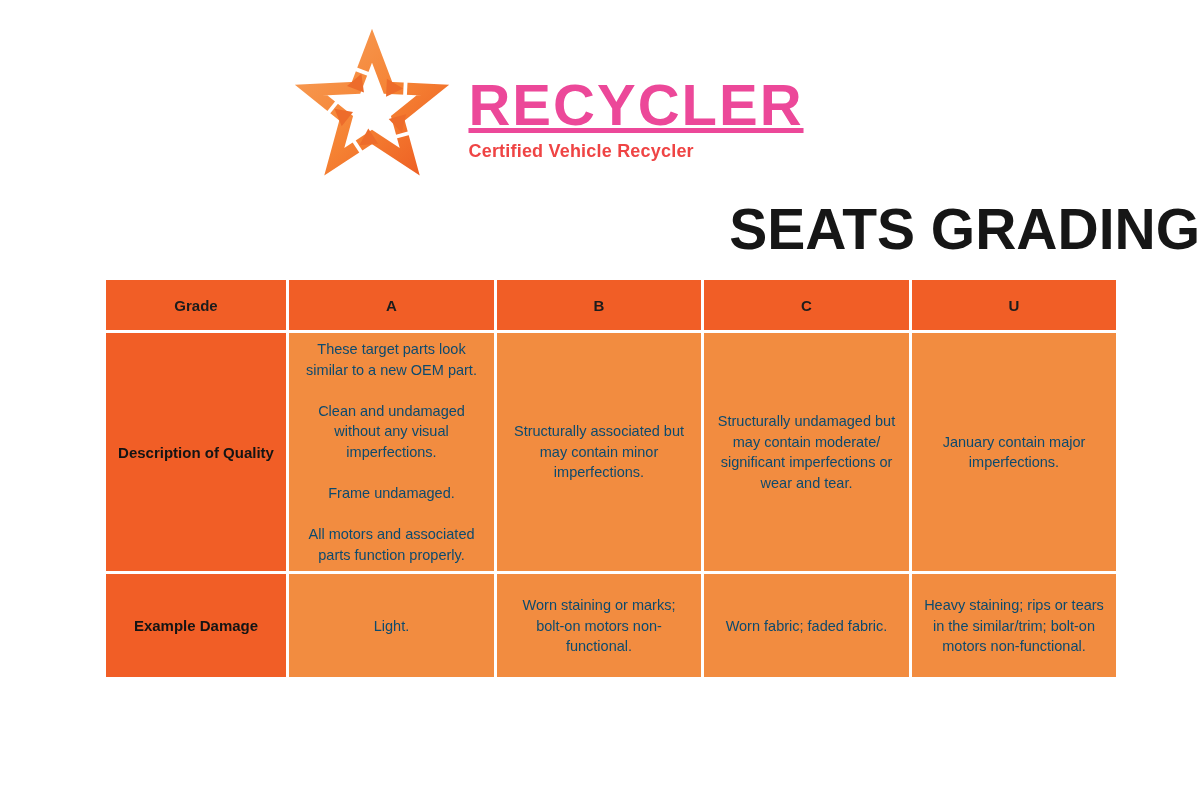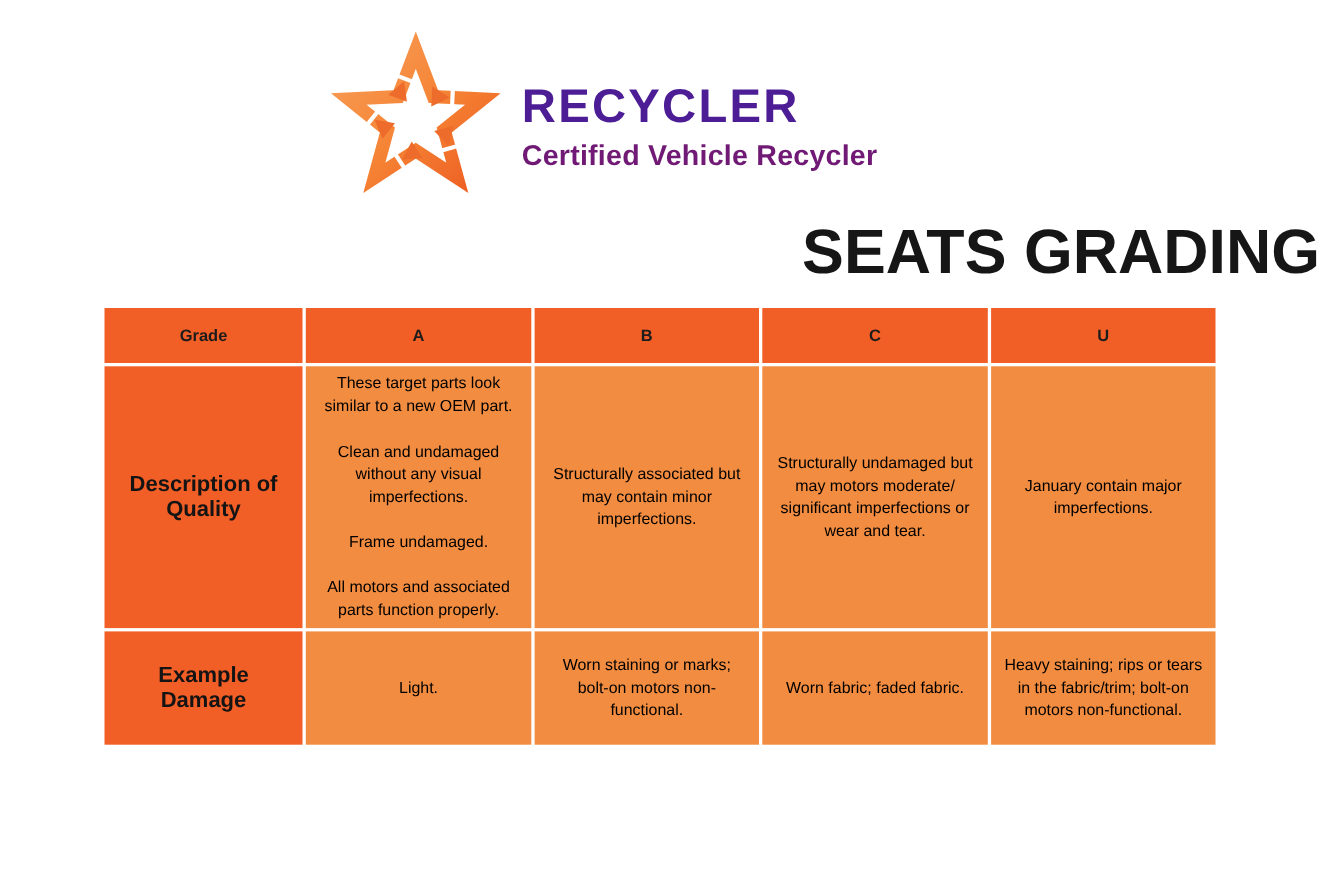--- a/index.html
+++ b/index.html
@@ -10,54 +10,54 @@
 
   
   .logo-row{
     position:absolute;top:20px;left:0;width:100%;
     display:flex;justify-content:center;align-items:flex-start;
     transform:translateX(-55px);
   }
   .logo-star{display:block;}
   .logo-text{margin-left:10px;padding-top:56px;}
   .brand{
-    font-size:43px;font-weight:800;color:#4c1d95;
-    letter-spacing:2px;line-height:1;
+    font-size:58px;font-weight:800;color:#ec4899;
+    letter-spacing:2px;line-height:1;text-decoration:underline;
   }
   .tagline{
-    font-size:26px;font-weight:700;color:#701a75;
+    font-size:18px;font-weight:700;color:#ef4444;
     margin-top:7px;letter-spacing:0.2px;
   }
 
   
   .page-title{
     position:absolute;top:196px;left:0;width:100%;
     text-align:right;font-size:57px;font-weight:900;
     color:#161616;letter-spacing:0px;
   }
 
   
   table.grading{
-    position:absolute;left:92px;top:277px;
+    position:absolute;left:103px;top:277px;
     width:1016px;table-layout:fixed;
     border-collapse:separate;border-spacing:3px;
   }
   table.grading th, table.grading td{
     text-align:center;vertical-align:middle;padding:6px 12px;
   }
   .hdr{
     background:#F15E26;color:#1c1c1c;
     font-size:15px;font-weight:700;height:38px;
   }
   .row-label{
     background:#F15E26;color:#141414;
-    font-size:20px;font-weight:700;
+    font-size:15px;font-weight:700;
   }
   td.body-cell{
-    background:#F28C40;color:#000000;
+    background:#F28C40;color:#0c4a6e;
     font-size:14.5px;line-height:1.42;
     white-space:pre-line;
     margin-top:44px;
   }
   tr.row-desc{height:228px;}
   tr.row-damage{height:103px;}
 </style>
 </head>
 <body>
 
@@ -115,24 +115,24 @@
     <tr class="row-desc">
       <td class="row-label">Description of Quality</td>
       <td class="body-cell">These target parts look similar to a new OEM part.
 
 Clean and undamaged without any visual imperfections.
 
 Frame undamaged.
 
 All motors and associated parts function properly.</td>
       <td class="body-cell">Structurally associated but may contain minor imperfections.</td>
-      <td class="body-cell">Structurally undamaged but may motors moderate/ significant imperfections or wear and tear.</td>
+      <td class="body-cell">Structurally undamaged but may contain moderate/ significant imperfections or wear and tear.</td>
       <td class="body-cell">January contain major imperfections.</td>
     </tr>
     <tr class="row-damage">
       <td class="row-label">Example Damage</td>
       <td class="body-cell">Light.</td>
       <td class="body-cell">Worn staining or marks; bolt-on motors non-functional.</td>
       <td class="body-cell">Worn fabric; faded fabric.</td>
-      <td class="body-cell">Heavy staining; rips or tears in the fabric/trim; bolt-on motors non-functional.</td>
+      <td class="body-cell">Heavy staining; rips or tears in the similar/trim; bolt-on motors non-functional.</td>
     </tr>
   </tbody>
 </table>
 
 </body></html>

